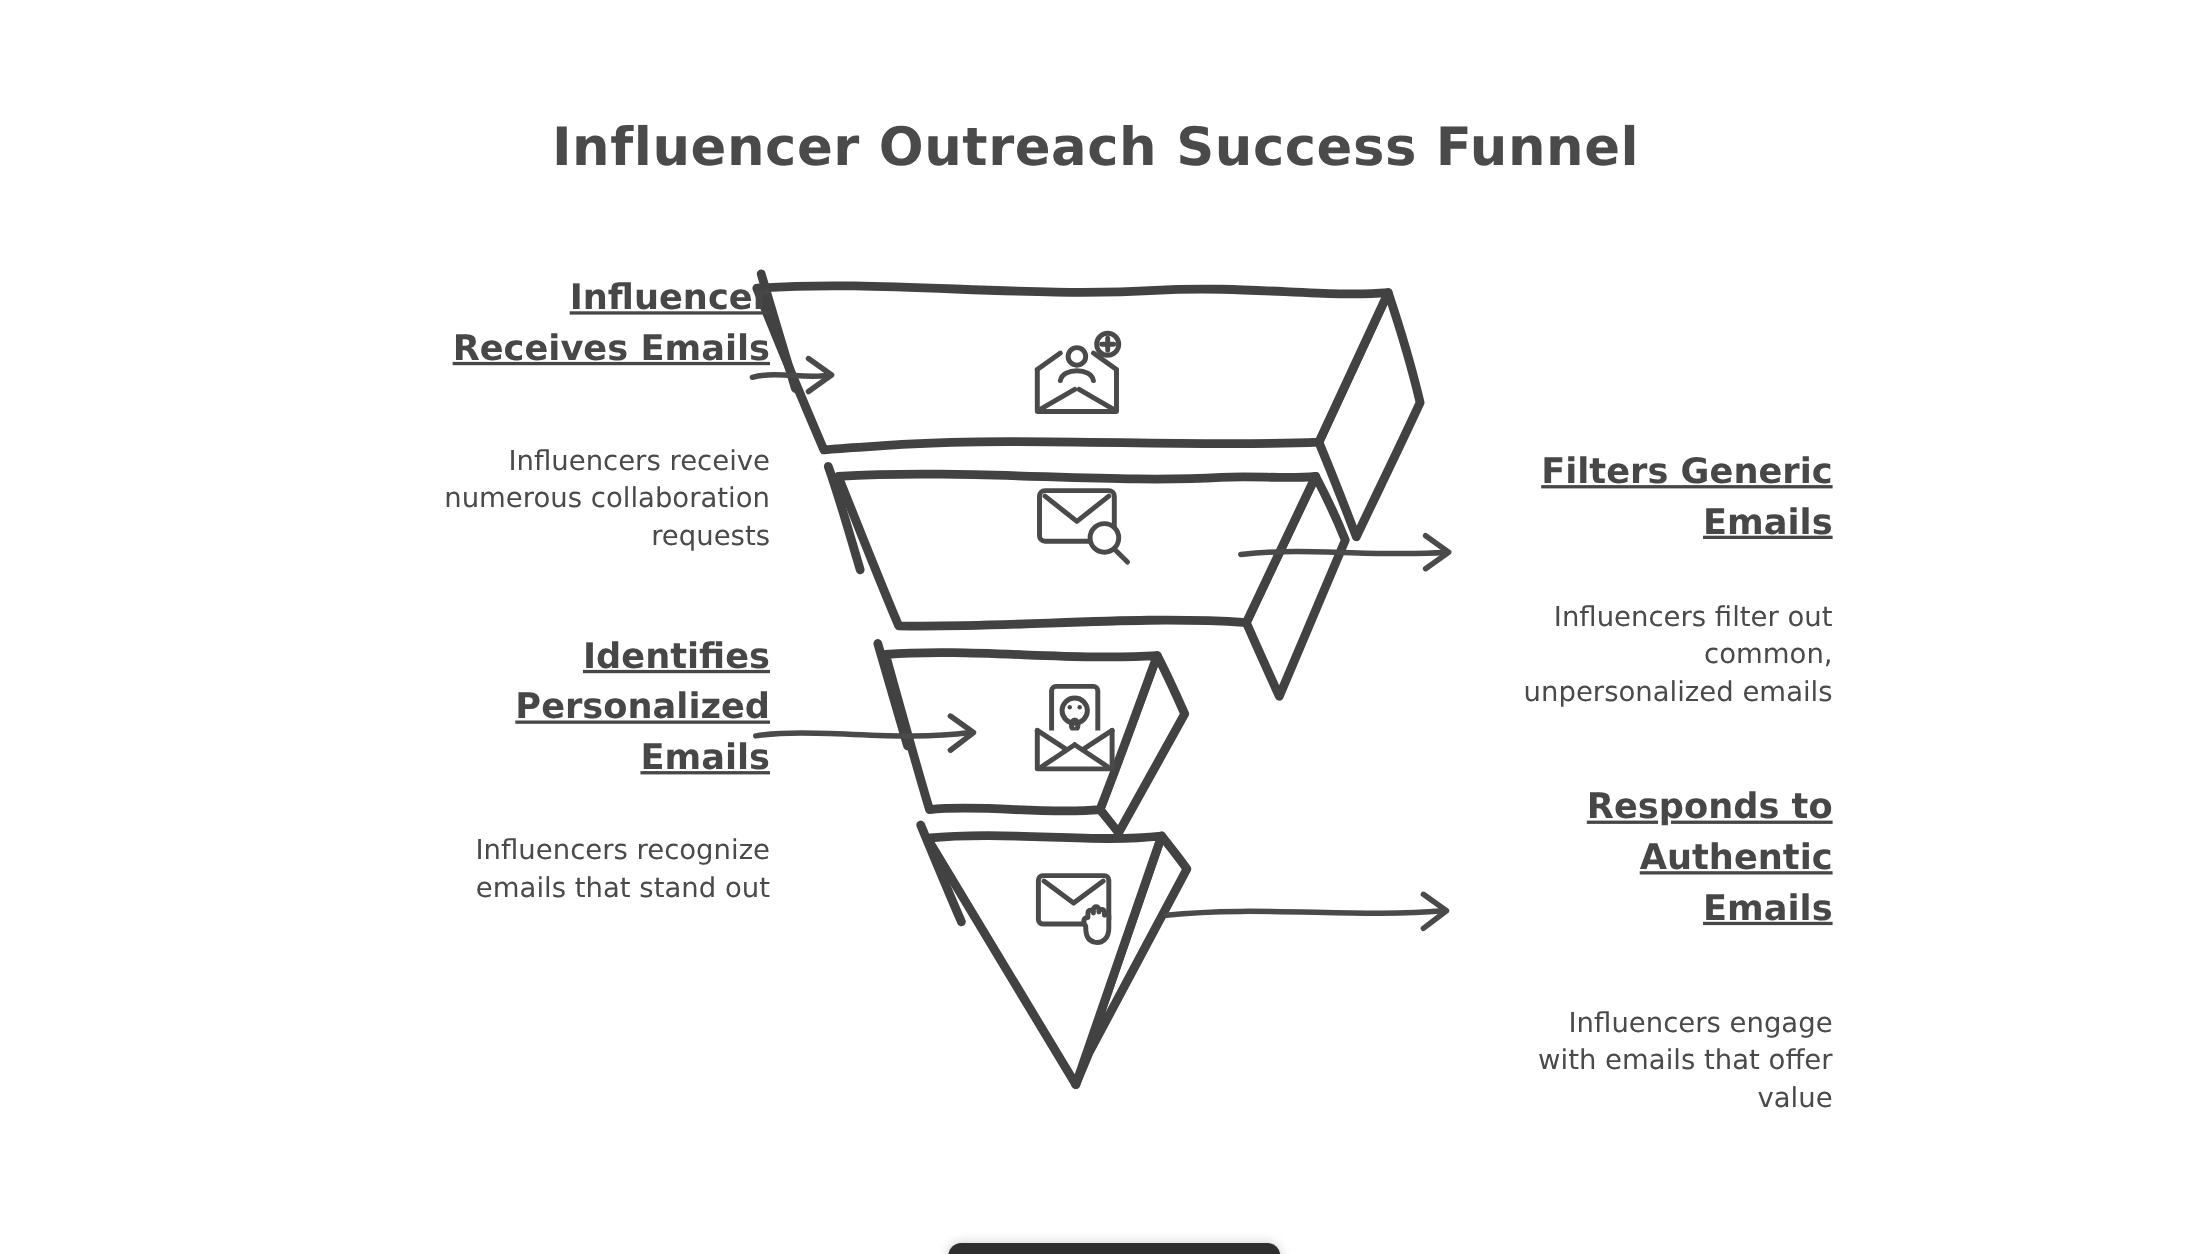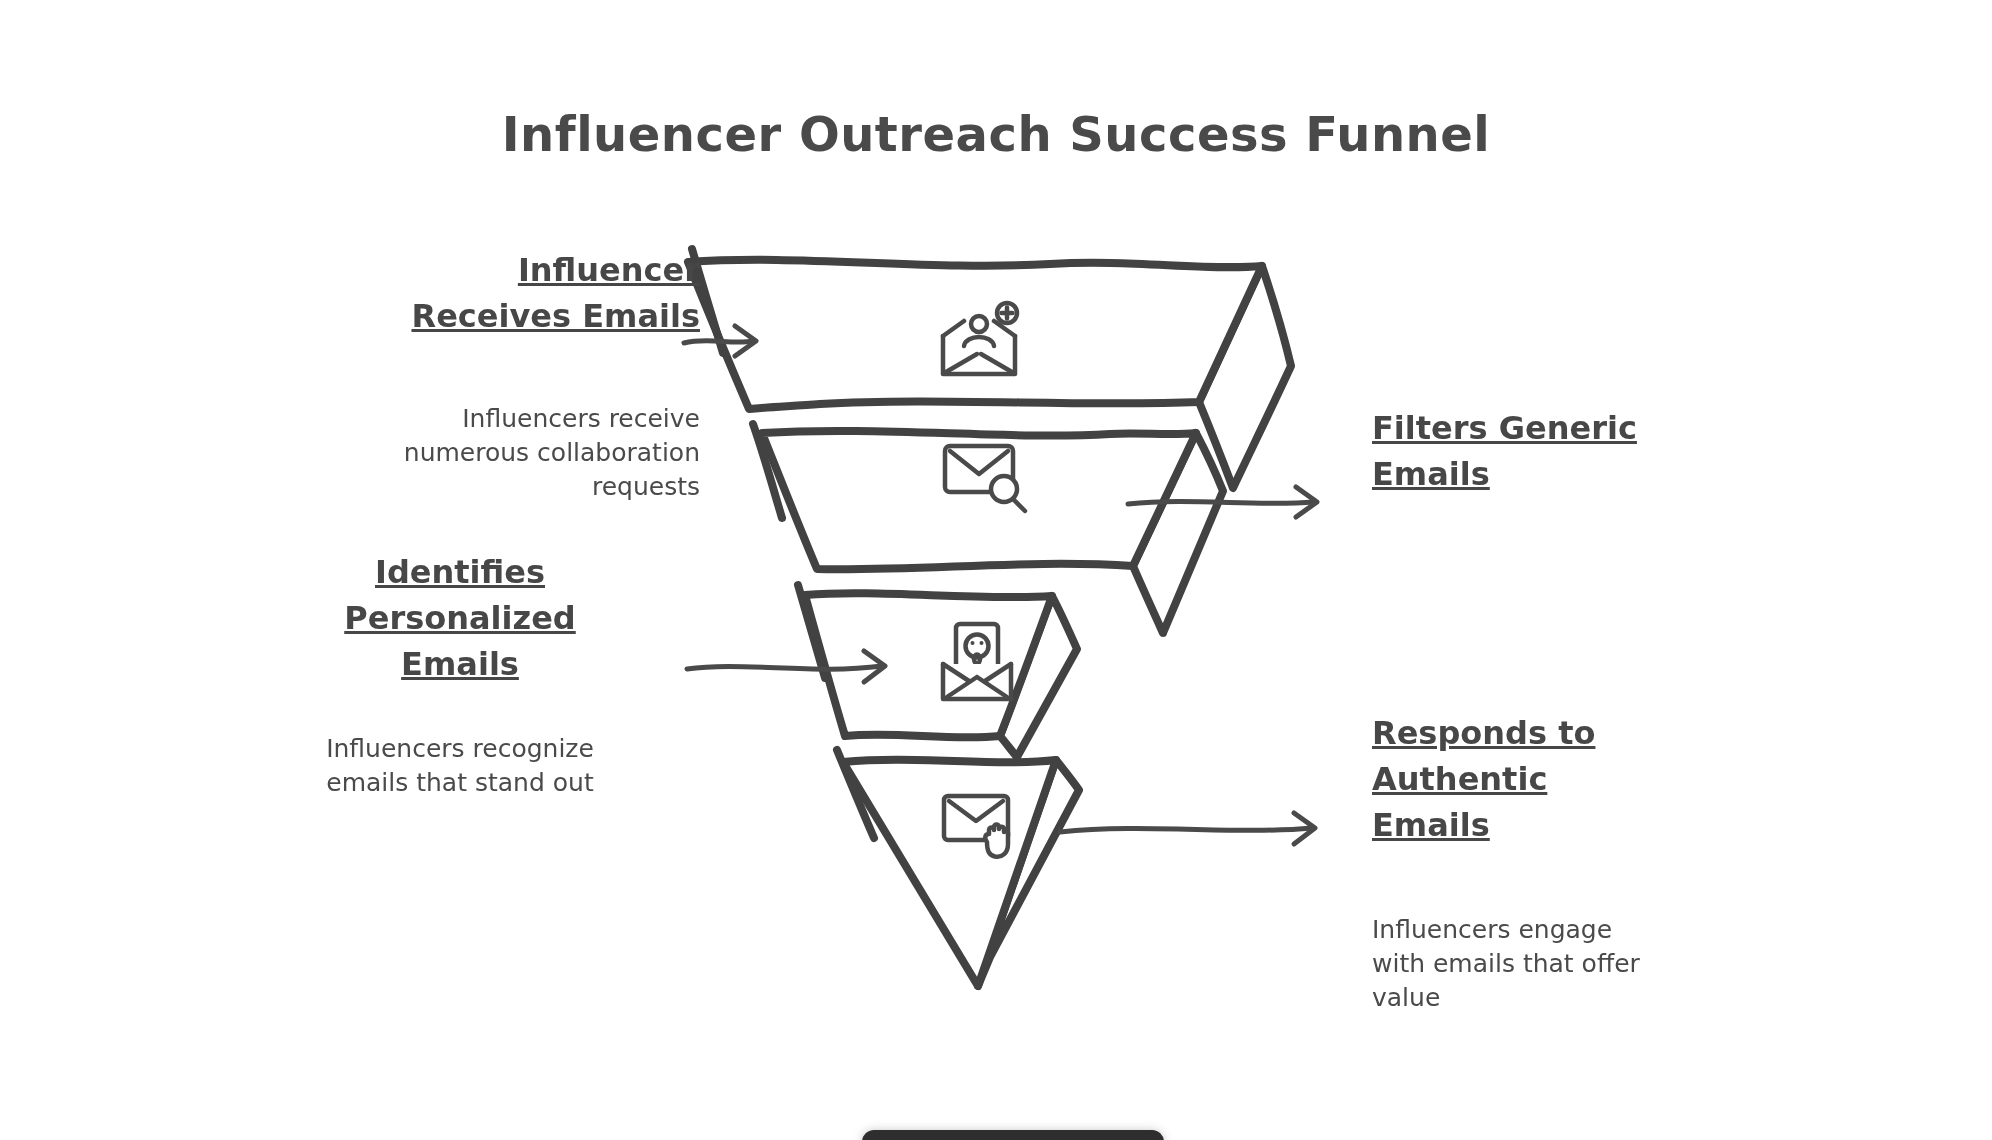--- a/index.html
+++ b/index.html
@@ -24,24 +24,24 @@
   .label .h{
     font-size:32px;font-weight:700;line-height:46px;color:#474747;
     white-space:pre-line;
     text-decoration:underline;
   }
   .label .p{
     font-size:25px;font-weight:400;line-height:34px;color:#4a4a4a;
     white-space:pre-line;
   }
   .label-left{right:1332px;width:480px;text-align:right;}
-  .label-right{left:1372px;width:370px;text-align:left;}
+  .label-right{left:1296px;width:370px;text-align:right;}
   #label-left-top{top:228px;}
   #label-left-top .p{margin-top:44px;}
-  #label-left-bottom{top:530px;text-align:center;}
+  #label-left-bottom{top:554px;}
   #label-left-bottom .p{margin-top:26px;}
   #label-right-top{top:386px;}
   #label-right-top .p{margin-top:28px;}
   #label-right-bottom{top:691px;}
   #label-right-bottom .p{margin-top:46px;}
   .watermark{
     position:absolute;
     left:862px;bottom:-14px;
     width:302px;height:24px;
     background:#2e2e2e;
@@ -145,20 +145,23 @@
     <div class="h">Influencer
 Receives Emails</div>
     <div class="p">Influencers receive
 numerous collaboration
 requests</div>
   </div>
 
   <div class="label label-right" id="label-right-top">
     <div class="h">Filters Generic
 Emails</div>
+    <div class="p">Influencers filter out
+common,
+unpersonalized emails</div>
   </div>
 
   <div class="label label-left" id="label-left-bottom">
     <div class="h">Identifies
 Personalized
 Emails</div>
     <div class="p">Influencers recognize
 emails that stand out</div>
   </div>
 

